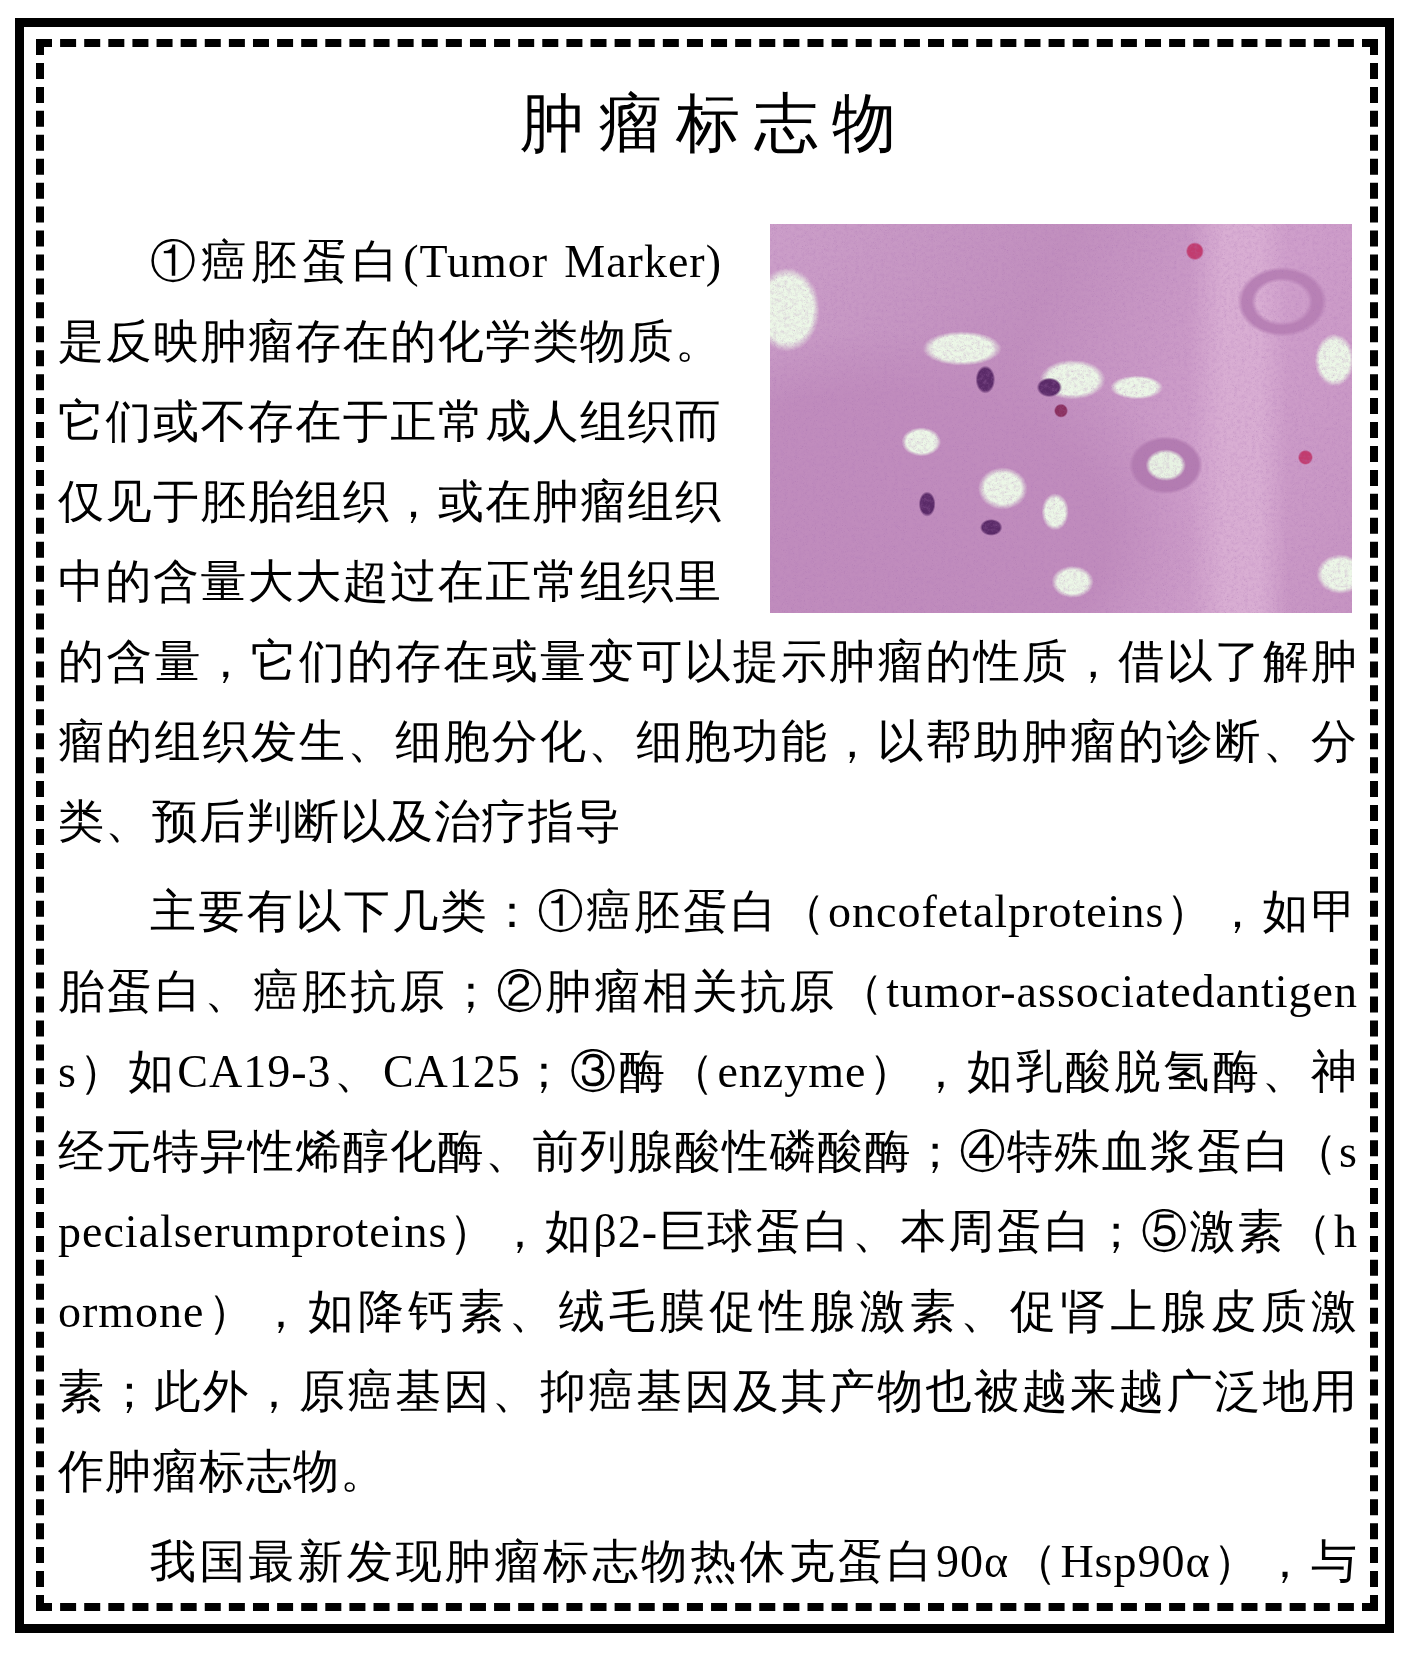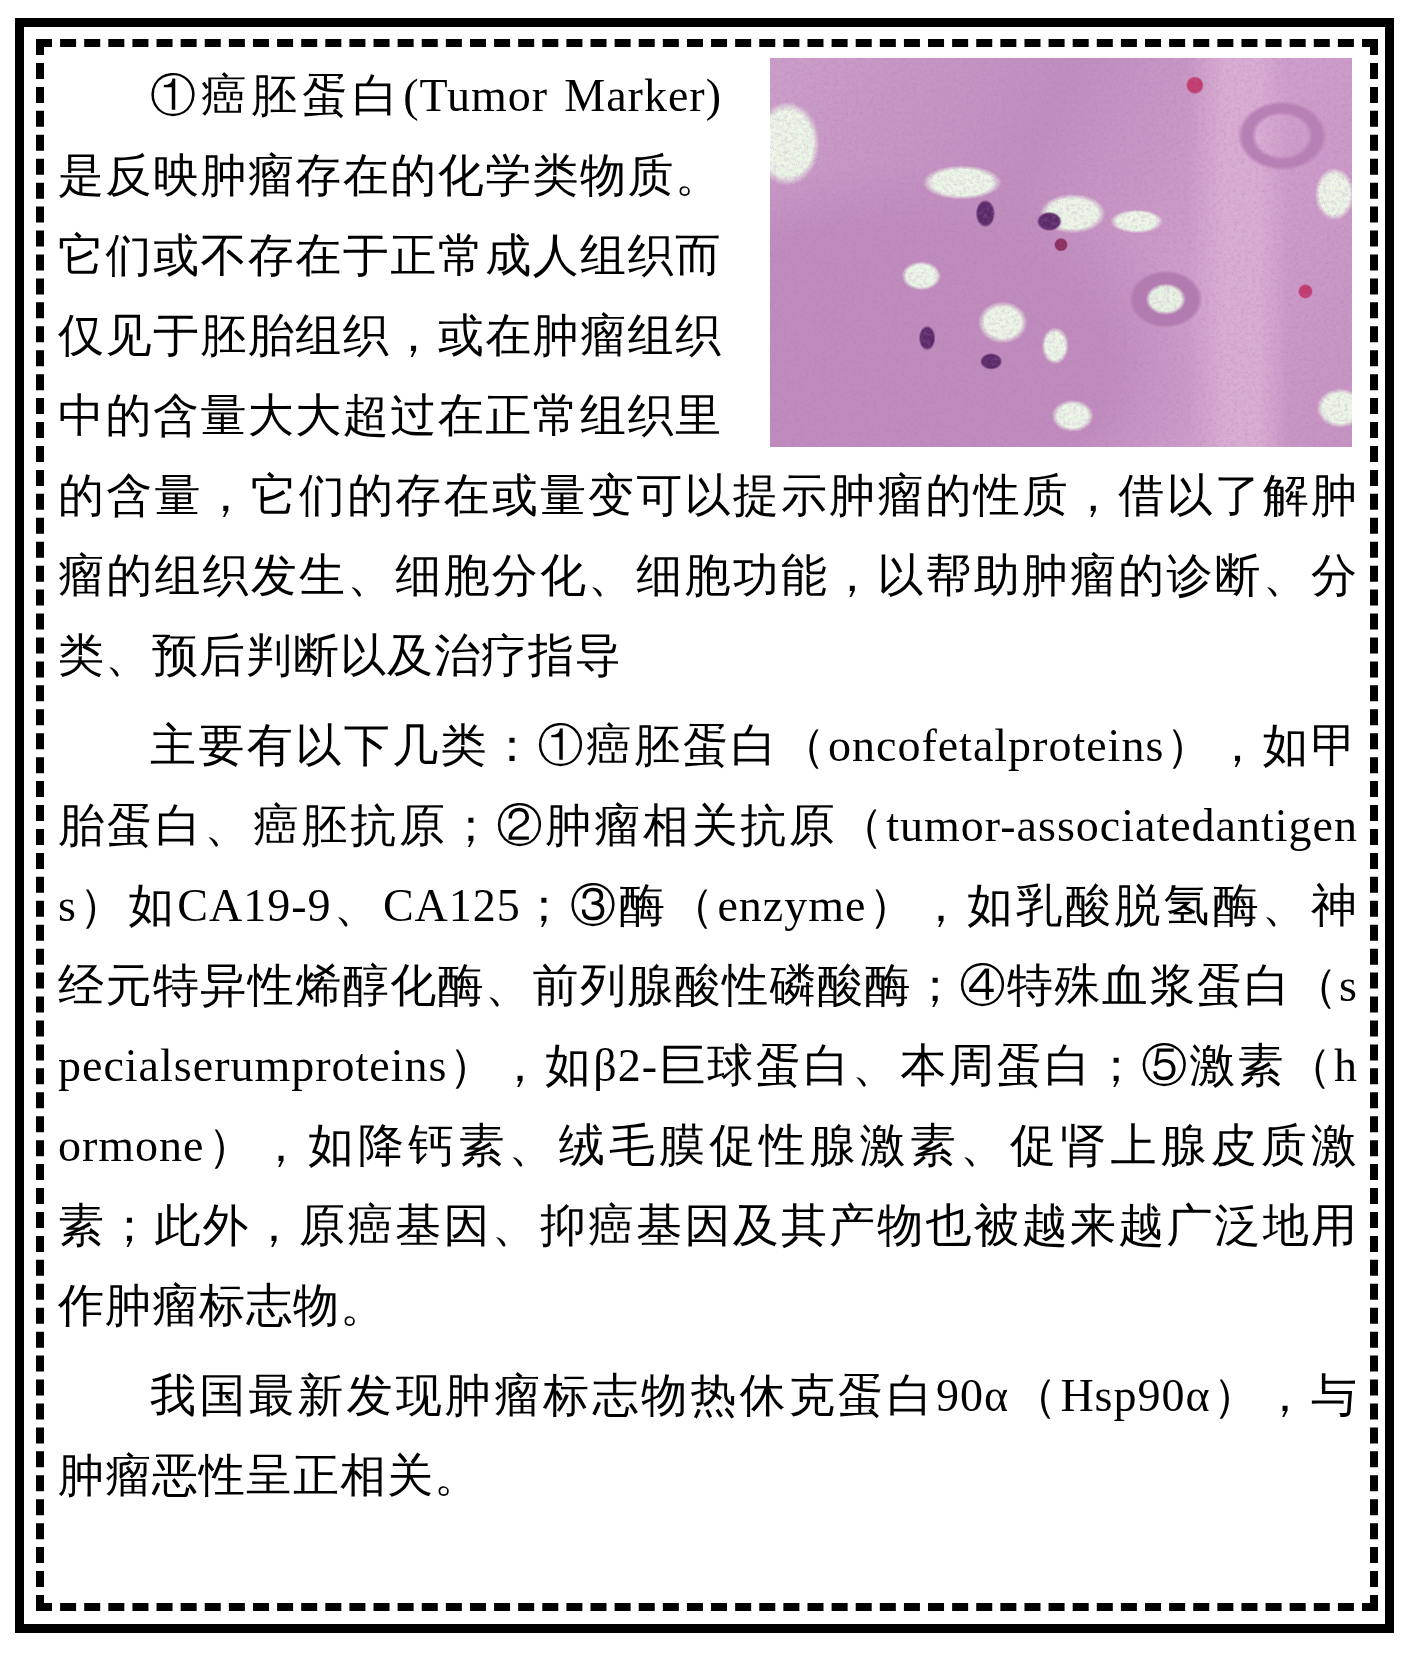--- a/index.html
+++ b/index.html
@@ -93,33 +93,34 @@
   }
 </style>
 </head>
 <body>
 
 <div class="page">
   <div class="border-outer"></div>
   <div class="border-inner"></div>
 
   <div class="content">
+    <h1 class="title">肿瘤标志物</h1>
 
     <p class="para"><span class="micrograph">
           <svg class="noise" width="582" height="389" viewBox="0 0 582 389" preserveAspectRatio="none" xmlns="http://www.w3.org/2000/svg">
         <filter id="speckA" x="0%" y="0%" width="100%" height="100%">
           <feTurbulence type="fractalNoise" baseFrequency="0.28" numOctaves="3" seed="11"></feTurbulence>
           <feColorMatrix type="matrix" values="0 0 0 0 0.44  0 0 0 0 0.20  0 0 0 0 0.48  1.1 0 0 0 -0.45"></feColorMatrix>
         </filter>
         <filter id="speckB" x="0%" y="0%" width="100%" height="100%">
           <feTurbulence type="fractalNoise" baseFrequency="0.9" numOctaves="2" seed="4"></feTurbulence>
           <feColorMatrix type="matrix" values="0 0 0 0 0.32  0 0 0 0 0.12  0 0 0 0 0.38  1.4 0 0 0 -0.85"></feColorMatrix>
         </filter>
         <rect width="582" height="389" filter="url(#speckA)" opacity="0.5"></rect>
         <rect width="582" height="389" filter="url(#speckB)" opacity="0.65"></rect>
       </svg>
         </span><span>①癌胚蛋白(Tumor Marker)是反映肿瘤存在的化学类物质。它们或不存在于正常成人组织而仅见于胚胎组织，或在肿瘤组织中的含量大大超过在正常组织里的含量，它们的存在或量变可以提示肿瘤的性质，借以了解肿瘤的组织发生、细胞分化、细胞功能，以帮助肿瘤的诊断、分类、预后判断以及治疗指导</span></p>
 
-    <p class="para"><span>主要有以下几类：①癌胚蛋白（oncofetalproteins），如甲胎蛋白、癌胚抗原；②肿瘤相关抗原（tumor-associatedantigens）如CA19-9、CA125；③酶（enzyme），如乳酸脱氢酶、神经元特异性烯醇化酶、前列腺酸性磷酸酶；④特殊血浆蛋白（specialserumproteins），如β2-巨球蛋白、本周蛋白；⑤激素（hormone），如降钙素、绒毛膜促性腺激素、促肾上腺皮质激素；此外，原癌基因、抑癌基因及其产物也被越来越广泛地用作肿瘤标志物。</span></p>
+    <p class="para"><span>主要有以下几类：①癌胚蛋白（oncofetalproteins），如甲胎蛋白、癌胚抗原；②肿瘤相关抗原（tumor-associatedantigens）如CA19-3、CA125；③酶（enzyme），如乳酸脱氢酶、神经元特异性烯醇化酶、前列腺酸性磷酸酶；④特殊血浆蛋白（specialserumproteins），如β2-巨球蛋白、本周蛋白；⑤激素（hormone），如降钙素、绒毛膜促性腺激素、促肾上腺皮质激素；此外，原癌基因、抑癌基因及其产物也被越来越广泛地用作肿瘤标志物。</span></p>
 
     <p class="para"><span>我国最新发现肿瘤标志物热休克蛋白90α（Hsp90α），与肿瘤恶性呈正相关。</span></p>
   </div>
 </div>
 
 </body></html>

